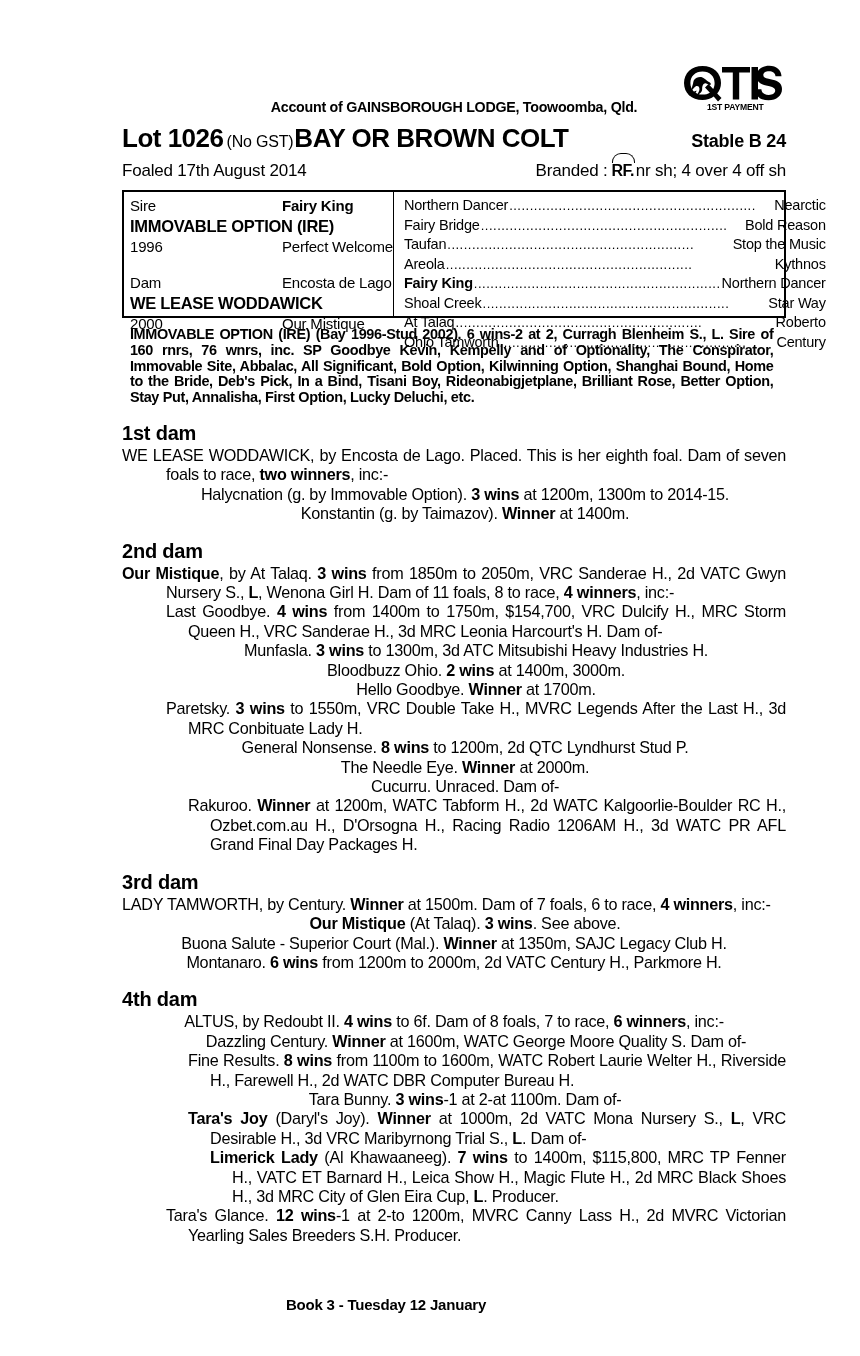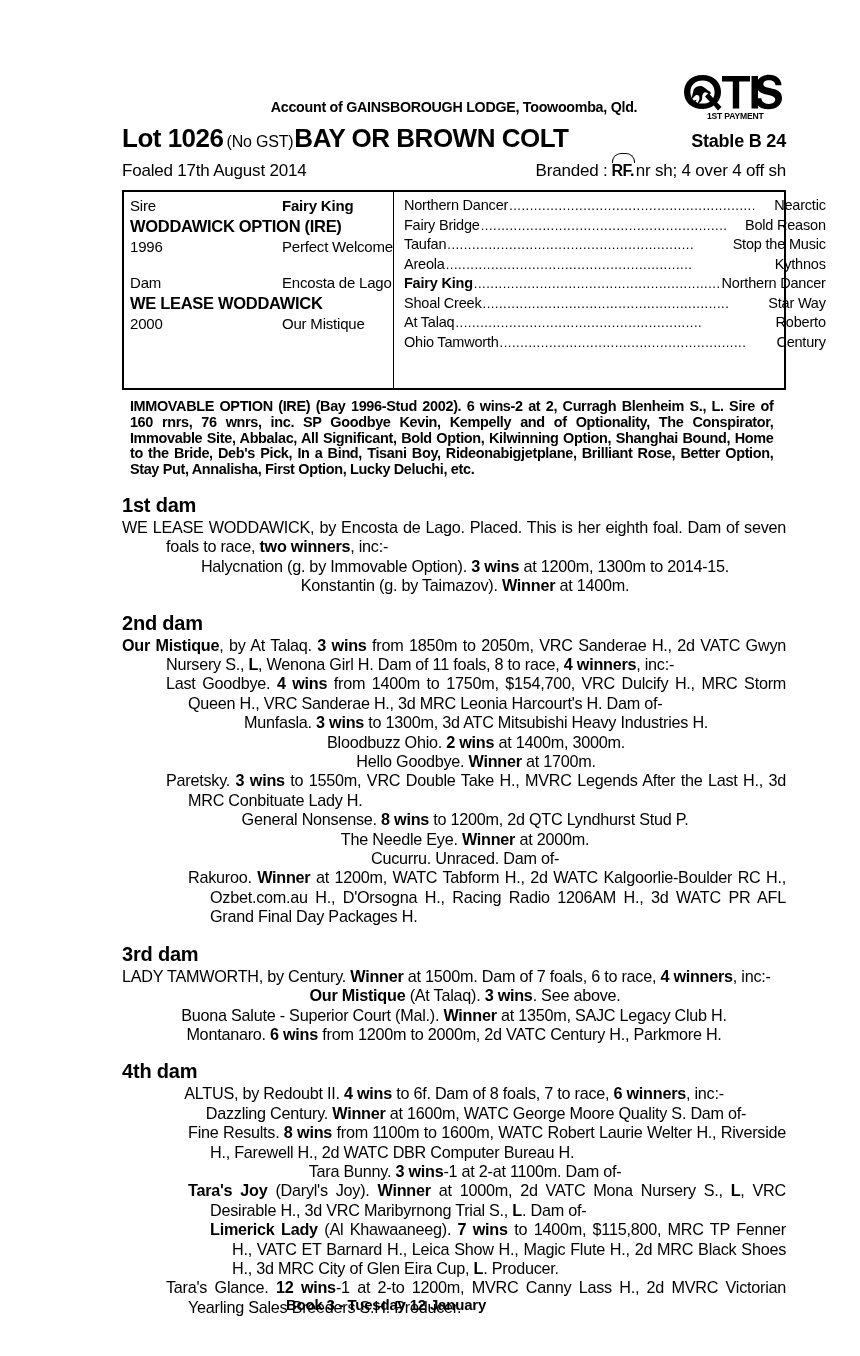--- a/index.html
+++ b/index.html
@@ -26,21 +26,21 @@
     position: absolute;
     left: 122px;
     top: 0;
     width: 664px;
   }
 
   
   .qtis-logo {
     position: absolute;
     right: 0px;
-    top: 72px;
+    top: 63px;
     width: 106px;
     height: 52px;
   }
   .account-line {
     text-align: center;
     font-size: 15.5px;
     font-weight: bold;
     letter-spacing: -0.3px;
     padding-top: 98px;
     transform: scaleX(0.92);
@@ -108,21 +108,21 @@
     border: 1.6px solid #000;
     border-bottom: none;
     border-radius: 9px 9px 0 0;
   }
 
   
   .ped-table {
     margin-top: 9px;
     border: 2.2px solid #000;
     display: flex;
-    height: 200px;
+    height: 128px;
     box-sizing: border-box;
   }
   .ped-left {
     width: 322px;
     border-right: 1.4px solid #000;
     box-sizing: border-box;
     padding: 4px 0 0 6px;
     position: relative;
   }
   .ped-right {
@@ -266,21 +266,21 @@
       </span>
     </div>
 
     <div class="ped-table">
       <div class="ped-left">
         <div class="ped-block">
           <div class="ped-line">
             <span class="ped-label">Sire</span>
             <span class="ped-val b">Fairy King</span>
           </div>
-          <div class="ped-name">WODDAWICK OPTION (IRE)</div>
+          <div class="ped-name">IMMOVABLE OPTION (IRE)</div>
           <div class="ped-line">
             <span class="ped-label">1996</span>
             <span class="ped-val">Perfect Welcome</span>
           </div>
         </div>
         <div class="ped-gap"></div>
         <div class="ped-block">
           <div class="ped-line">
             <span class="ped-label">Dam</span>
             <span class="ped-val">Encosta de Lago</span>

